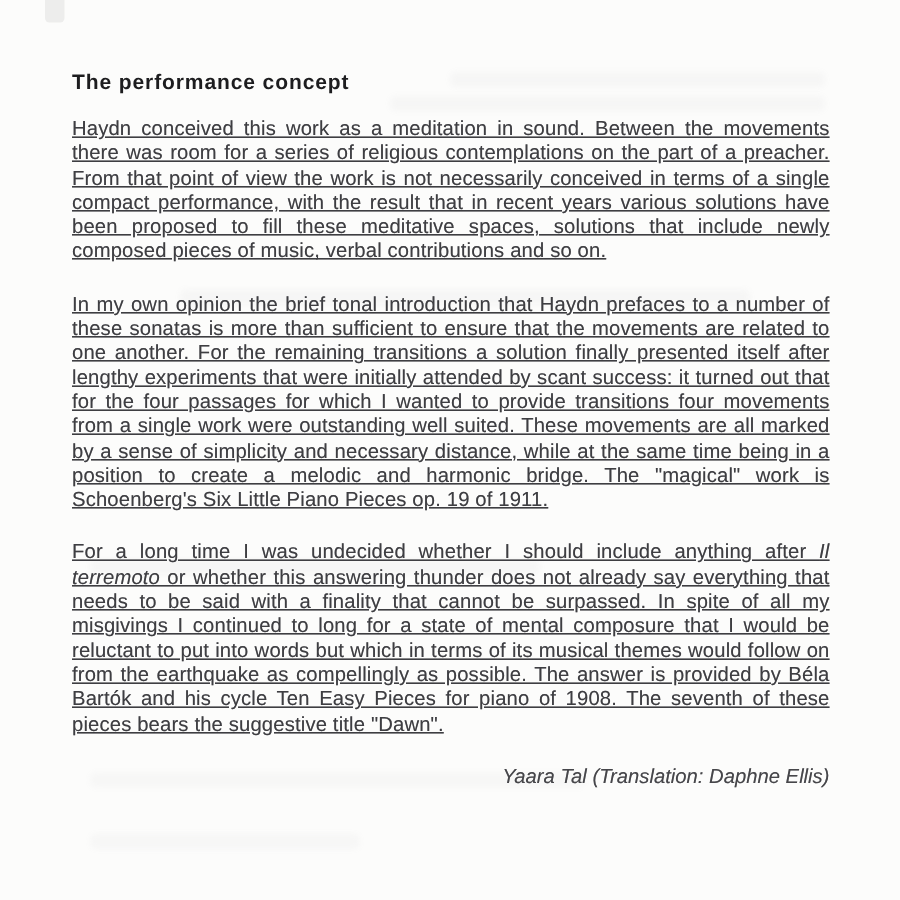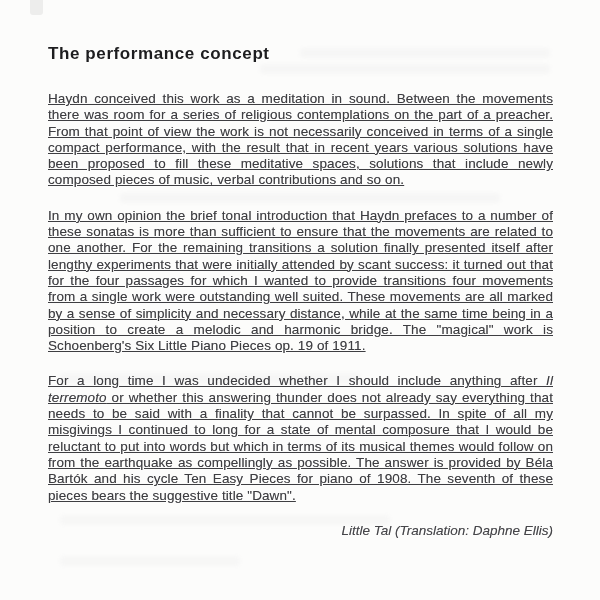--- a/index.html
+++ b/index.html
@@ -42,22 +42,22 @@
   .ghost.g5 { left: 60px;  top: 515px; width: 330px; opacity: 0.05; }
   .ghost.g6 { left: 60px;  top: 556px; width: 180px; opacity: 0.05; }
 
   .content {
     position: relative;
     box-sizing: border-box;
     width: 600px;
     padding: 44px 47px 0 48px;
   }
   h1.doc-title {
-    margin: 0 0 27px 0;
-    font-size: 17px;
+    margin: 0 0 14px 0;
+    font-size: 14px;
     line-height: 20px;
     font-weight: 700;
     letter-spacing: 0.6px;
     color: var(--title, #1d1d1f);
   }
   .para {
     margin: 0 0 19px 0;
     font-size: 13.5px;
     line-height: 16.3px;
     letter-spacing: 0.1px;
@@ -95,15 +95,15 @@
 
   <div class="content">
     <h1 class="doc-title">The performance concept</h1>
 
     <div>
         <p class="para"><span>Haydn conceived this work as a meditation in sound. Between the movements there was room for a series of religious contemplations on the part of a preacher. From that point of view the work is not necessarily conceived in terms of a single compact performance, with the result that in recent years various solutions have been proposed to fill these meditative spaces, solutions that include newly composed pieces of music, verbal contributions and so on.</span></p>
         <p class="para"><span>In my own opinion the brief tonal introduction that Haydn prefaces to a number of these sonatas is more than sufficient to ensure that the movements are related to one another. For the remaining transitions a solution finally presented itself after lengthy experiments that were initially attended by scant success: it turned out that for the four passages for which I wanted to provide transitions four movements from a single work were outstanding well suited. These movements are all marked by a sense of simplicity and necessary distance, while at the same time being in a position to create a melodic and harmonic bridge. The "magical" work is Schoenberg's Six Little Piano Pieces op. 19 of 1911.</span></p>
         <p class="para"><span>For a long time I was undecided whether I should include anything after </span><em>Il terremoto</em><span> or whether this answering thunder does not already say everything that needs to be said with a finality that cannot be surpassed. In spite of all my misgivings I continued to long for a state of mental composure that I would be reluctant to put into words but which in terms of its musical themes would follow on from the earthquake as compellingly as possible. The answer is provided by Béla Bartók and his cycle Ten Easy Pieces for piano of 1908. The seventh of these pieces bears the suggestive title "Dawn".</span></p>
       </div>
 
-    <div class="signature">Little Tal (Translation: Daphne Ellis)</div>
+    <div class="signature">Yaara Tal (Translation: Daphne Ellis)</div>
   </div>
 </div>
 
 </body></html>

